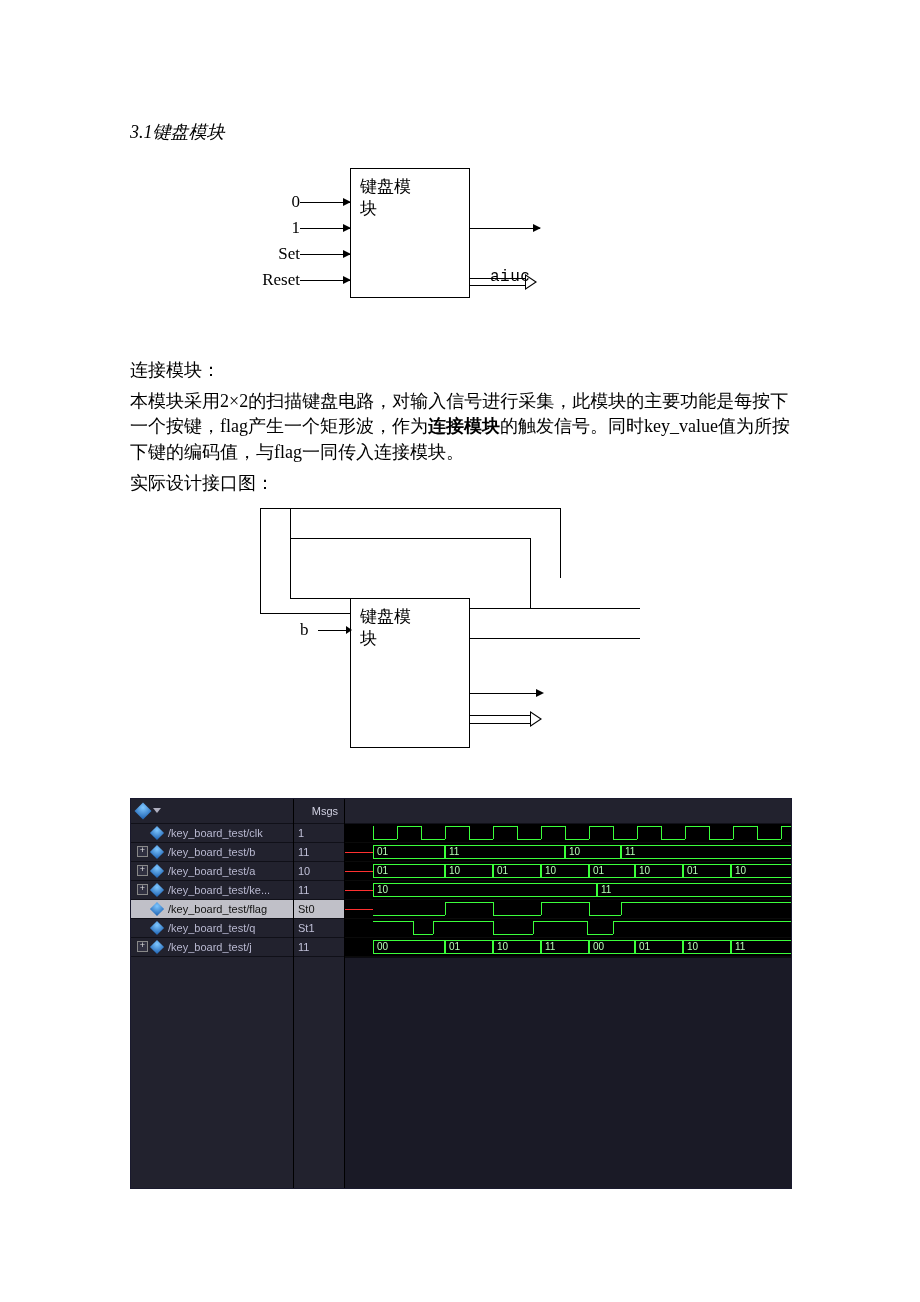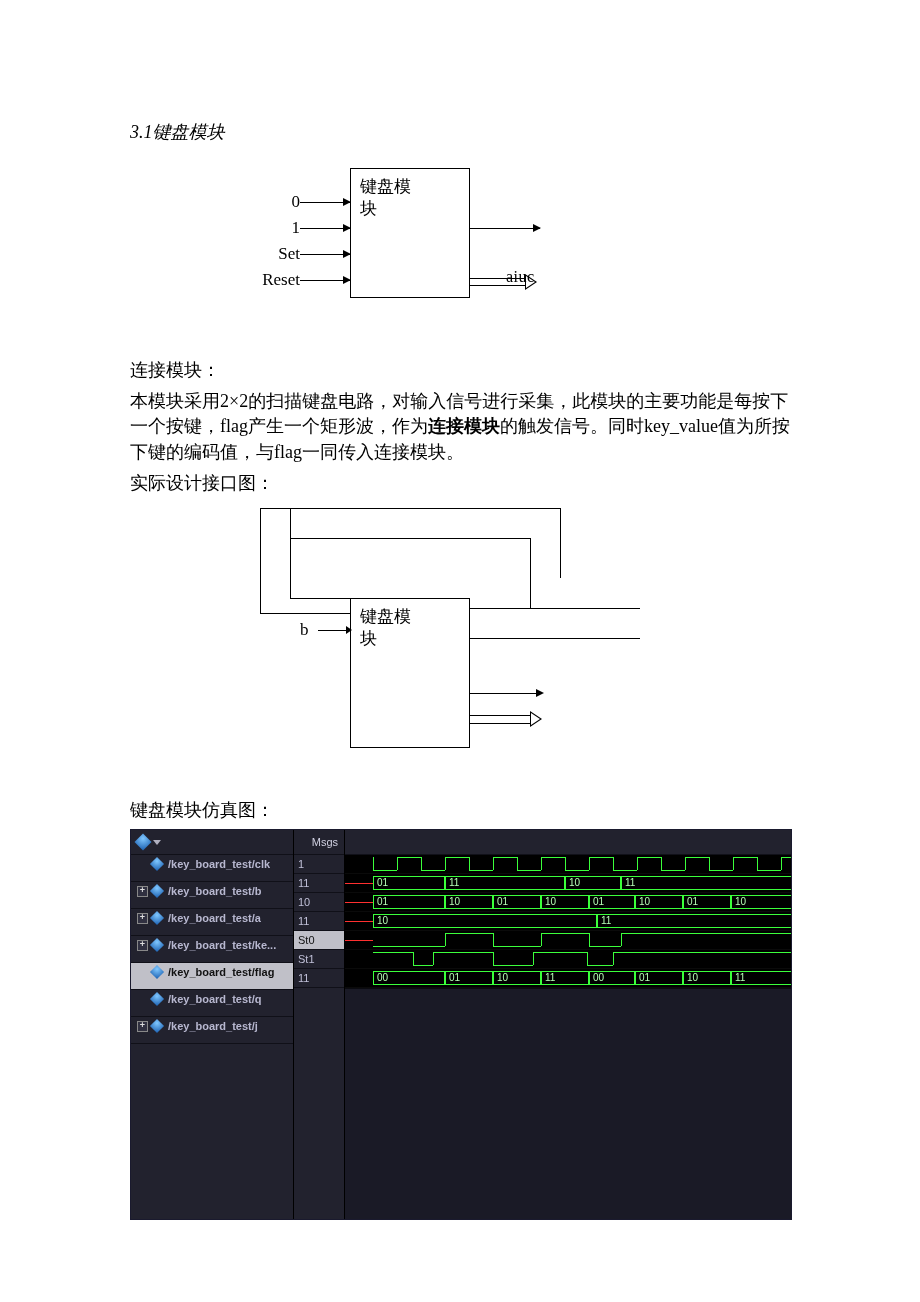--- a/index.html
+++ b/index.html
@@ -107,22 +107,22 @@
   .arrow-out-hollow .head::after {
     content:"";
     position:absolute;
     left:-11px; top:-6px;
     border-left: 9px solid #fff;
     border-top: 6px solid transparent;
     border-bottom: 6px solid transparent;
   }
   .text-cut {
     position: absolute;
-    left: 316px; top: 100px;
-    font-family: Liberation Serif, serif;
+    left: 300px; top: 100px;
+    font-family: Liberation Mono, monospace;
     font-size: 16px;
     letter-spacing: 0.5px;
   }
 
   
   .diagram2 {
     position: relative;
     width: 520px;
     height: 250px;
     margin: 12px 0 40px 100px;
@@ -193,26 +193,25 @@
     justify-content:flex-end;
     padding-right:6px;
     color:#d0d0e0;
     background:#22222e;
     border-bottom:1px solid #101018;
   }
   .signal-row {
     height: 18px;
     display:flex;
     align-items:center;
-    padding: 0 4px 8px 6px;
+    padding: 0 4px 0 6px;
     border-bottom:1px solid #101018;
     color:#b8b8d0;
     overflow:hidden;
     white-space:nowrap;
-    font-weight:bold;
   }
   .signal-row.selected {
     background:#c0c0c8;
     color:#111;
   }
   .expand-icon {
     display:inline-block;
     width:9px;height:9px;
     border:1px solid #888;
     color:#ddd;
@@ -358,21 +357,20 @@
     <div class="d2-line" style="left:306px;top:181px;width:0;height:0;border-left:8px solid #000;border-top:4px solid transparent;border-bottom:4px solid transparent;background:none"></div>
 
     <div style="position:absolute;left:240px;top:205px;width:80px;height:12px">
       <div class="d2-line" style="left:0;top:2px;width:60px;height:1px"></div>
       <div class="d2-line" style="left:0;top:10px;width:60px;height:1px"></div>
       <div class="d2-line" style="left:60px;top:-2px;width:0;height:0;border-left:12px solid #000;border-top:8px solid transparent;border-bottom:8px solid transparent;background:none"></div>
       <div style="position:absolute;left:61px;top:0;width:0;height:0;border-left:9px solid #fff;border-top:6px solid transparent;border-bottom:6px solid transparent"></div>
     </div>
   </div>
 
-  <p class="para">键盘模块仿真图：</p>
 
   <div class="wave-viewer">
     <div class="wave-left">
       <div class="wave-left-header">
         <span style="width:12px;height:12px;background:radial-gradient(circle at 30% 30%,#7fc7ff,#1a5fb0);transform:rotate(45deg);display:inline-block"></span>
         <span class="dropdown-icon"></span>
       </div>
       <div id="signal-list">
           <div class="signal-row">
             <span class="expand-icon ">+</span>

